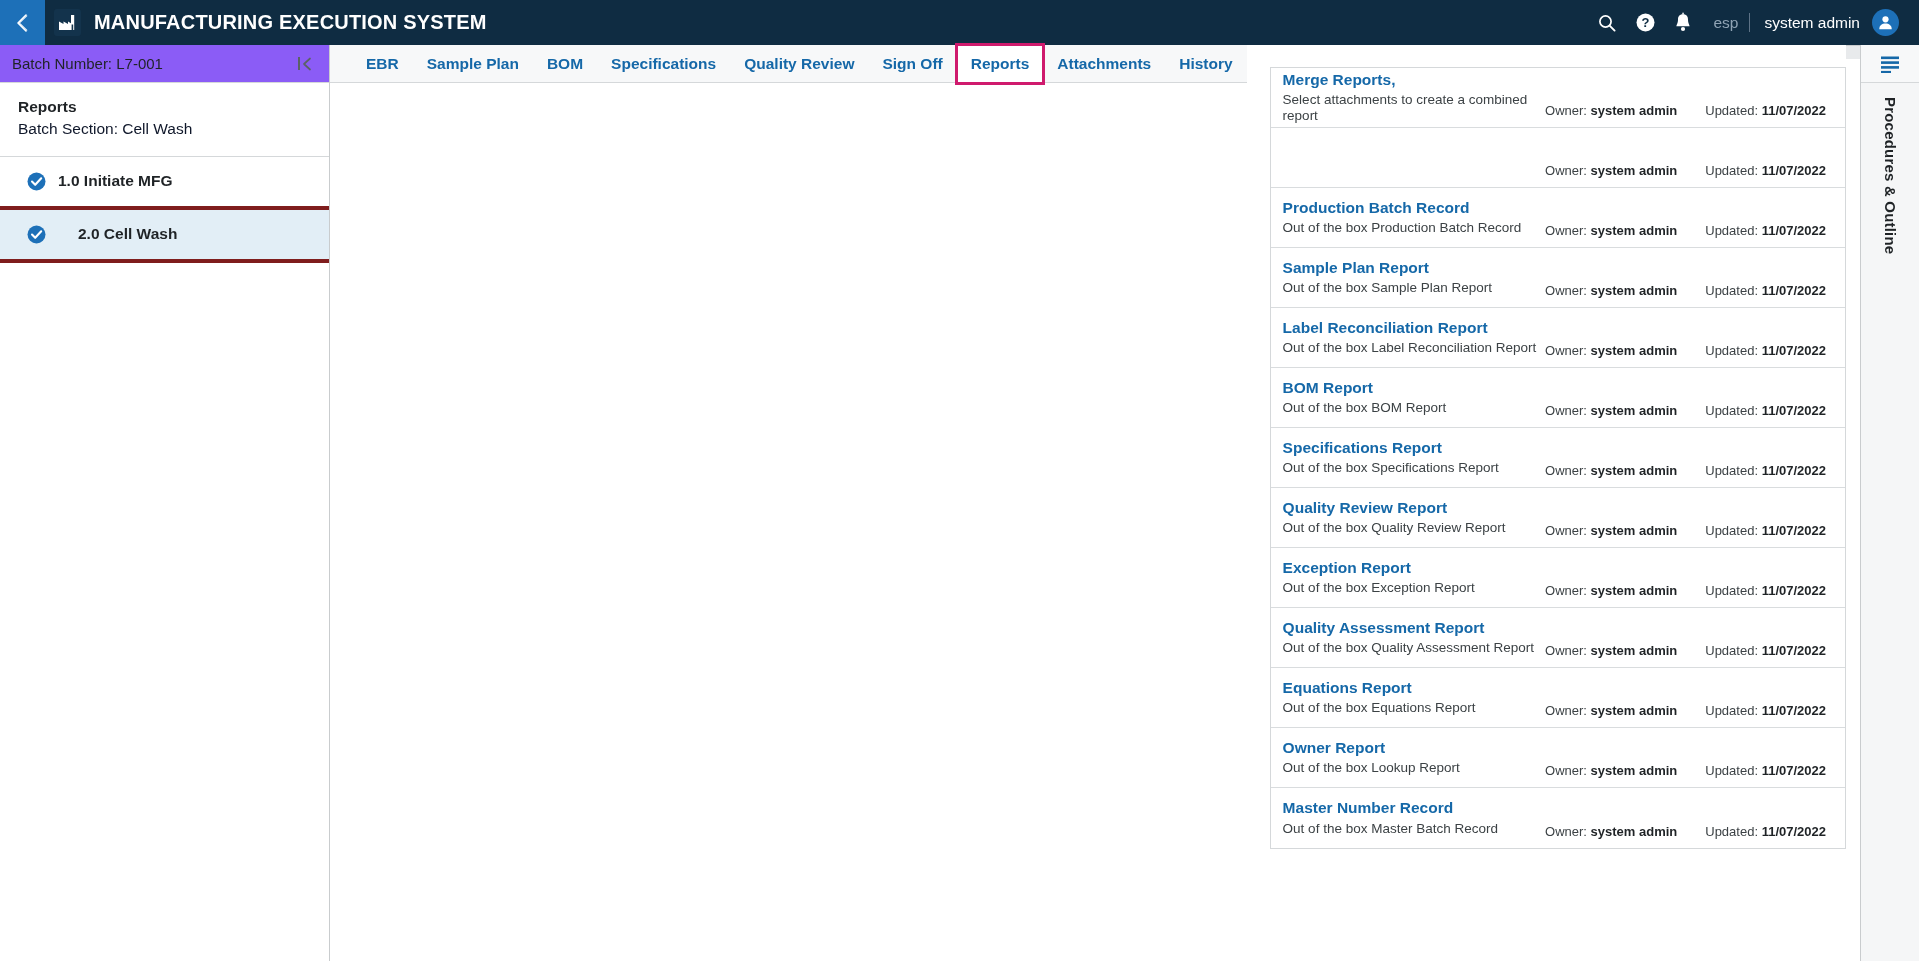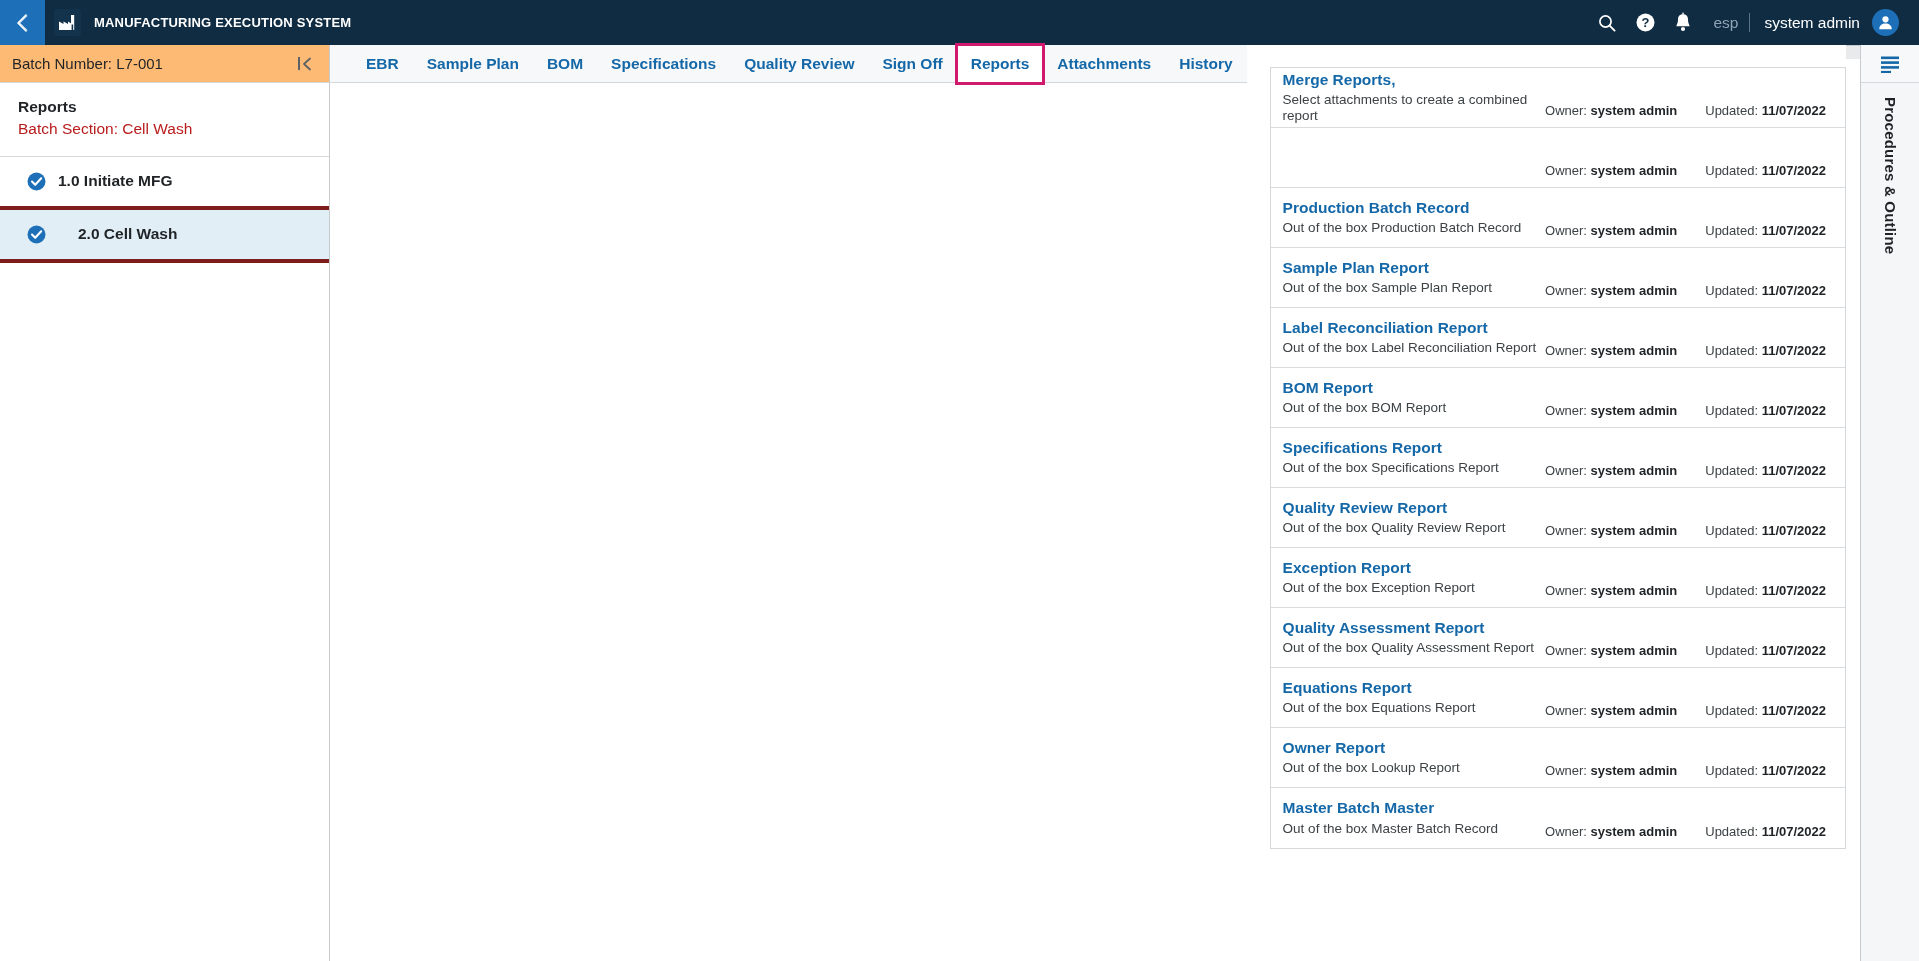--- a/index.html
+++ b/index.html
@@ -27,21 +27,21 @@
     cursor: pointer;
   }
   .logo-wrap { margin-left: 9px; display: flex; align-items: center; }
   .logo-tile {
     width: 27px; height: 27px; border-radius: 3px;
     background: #13334c;
     display: flex; align-items: center; justify-content: center;
   }
   .app-title {
     margin-left: 13px;
-    font-size: 13px; font-weight: bold; letter-spacing: .2px;
+    font-size: 20px; font-weight: bold; letter-spacing: .2px;
     color: #ffffff; white-space: nowrap;
   }
   .topbar-right {
     margin-left: auto; display: flex; align-items: center; gap: 0;
     padding-right: 10px; height: 100%;
   }
   .tb-icon {
     width: 38px; height: 45px;
     display: flex; align-items: center; justify-content: center;
     cursor: pointer;
@@ -66,37 +66,37 @@
   
   .sidebar {
     width: 330px; flex: 0 0 330px;
     background: #ffffff;
     border-right: 1px solid #c9ccce;
     display: flex; flex-direction: column;
     min-height: 0;
   }
   .sb-batch {
     height: 38px; flex: 0 0 38px;
-    background: #fdba74;
+    background: #8b5cf6;
     border-bottom: 1px solid #d5d8da;
     display: flex; align-items: center;
     padding: 0 12px 0 12px;
   }
   .sb-batch-label { font-size: 15px; color: #1f2326; }
   .collapse-btn {
     margin-left: auto; display: flex; align-items: center; gap: 1px;
     cursor: pointer; padding: 2px 4px;
   }
   .collapse-bar { width: 2px; height: 13px; background: #5b6266; }
   .sb-head {
     padding: 13px 18px 15px 18px;
     border-bottom: 1px solid #d5d8da;
   }
   .sb-head-title { font-size: 15.5px; font-weight: bold; color: #1f2326; line-height: 1.45; }
-  .sb-head-sub { font-size: 15.5px; color: #b91c1c; line-height: 1.45; }
+  .sb-head-sub { font-size: 15.5px; color: #0f172a; line-height: 1.45; }
   .sb-item {
     height: 53px; flex: 0 0 53px;
     display: flex; align-items: center;
     padding-left: 27px;
     border-bottom: 4px solid #7f1d1d;
     cursor: pointer;
     background: #ffffff;
   }
   .sb-item.active { background: #e2eef6; gap: 20px; }
   .sb-item-label { font-size: 15.5px; font-weight: bold; color: #1f2326; margin-left: 12px; }
@@ -423,21 +423,21 @@
                 <div class="rep-title">Owner Report</div>
                 <div class="rep-desc">Out of the box Lookup Report</div>
               </div>
               <div class="rep-meta">
                 <span><span>Owner:</span> <b>system admin</b></span>
                 <span><span>Updated:</span> <b>11/07/2022</b></span>
               </div>
             </div>
             <div class="rep-row">
               <div class="rep-left">
-                <div class="rep-title">Master Batch Master</div>
+                <div class="rep-title">Master Number Record</div>
                 <div class="rep-desc">Out of the box Master Batch Record</div>
               </div>
               <div class="rep-meta">
                 <span><span>Owner:</span> <b>system admin</b></span>
                 <span><span>Updated:</span> <b>11/07/2022</b></span>
               </div>
             </div>
           </div>
       </div>
 

